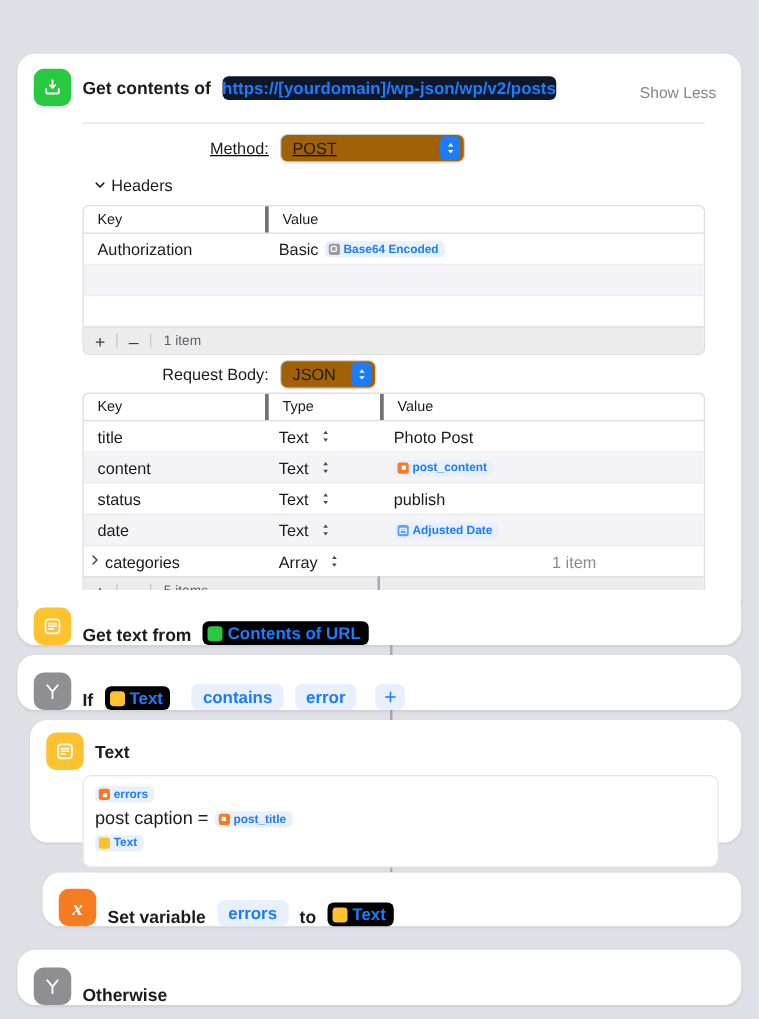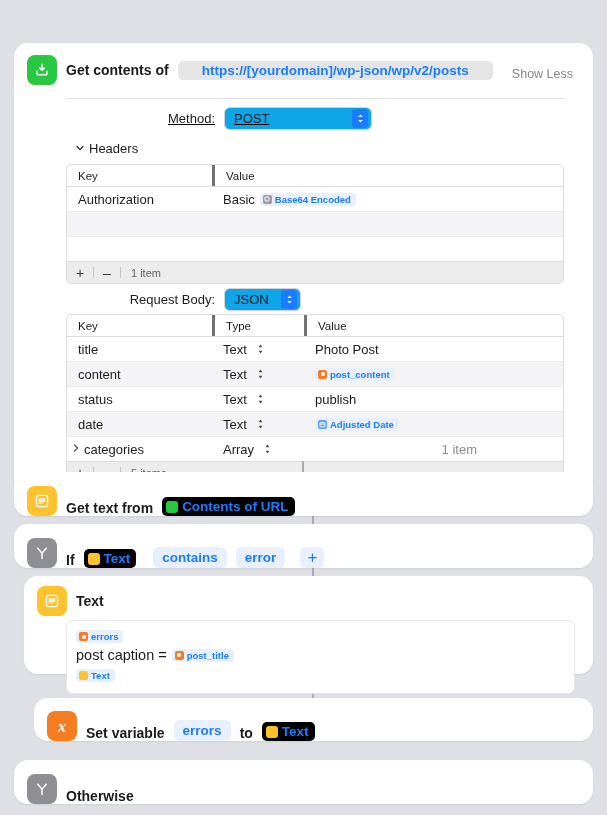--- a/index.html
+++ b/index.html
@@ -57,22 +57,22 @@
     border-radius: 5px; padding: 2px 6px 2px 4px;
     font-size: 13.5px; font-weight: 700; white-space: nowrap;
     vertical-align: middle;
   }
   .token-lg .tdot { width: 12px; height: 12px; border-radius: 3px; flex:0 0 12px; }
   .token-lg .tdot.green { background:#28c940; }
   .token-lg .tdot.yellow { background:#fdc22d; }
 
   .pill-blue {
     display: inline-block;
-    background: #e5e5e5; color: #1a7cff;
-    border-radius: 5px; padding: 2px 24px;
+    background: #0f172a; color: #1a7cff;
+    border-radius: 5px; padding: 2px 0;
     font-size: 13.5px; font-weight: 700; white-space: nowrap;
     vertical-align: middle;
   }
   .pill-plain {
     display: inline-block;
     background: #e8f0fe; color: #1a7cff;
     border-radius: 6px; padding: 3px 9px;
     font-size: 13.5px; font-weight: 600; white-space: nowrap;
   }
   .pill-plus {
@@ -104,21 +104,21 @@
 
   .row-label { font-size: 13px; color: #1b1b1d; }
 
   #method-row {
     position:absolute; left: 0; top: 64px; width: 100%;
     display:flex; align-items:center;text-decoration:underline;
   }
   #method-row .row-label { width: 210px; text-align:right; padding-right: 9px; }
   .select-box {
     display:flex; align-items:center; justify-content:space-between;
-    background:#0ea5e9; border:1px solid #d2d2d7; border-radius: 6px;
+    background:#a16207; border:1px solid #d2d2d7; border-radius: 6px;
     height: 23px; padding: 0 3px 0 9px;
     box-shadow: 0 1px 1px rgba(0,0,0,.05);
     font-size: 13px; color:#1b1b1d;
   }
   .stepper {
     width: 16px; height: 19px; border-radius: 4px; background:#1a7cff;
     display:flex; flex-direction:column; align-items:center; justify-content:center;
     color:#fff; margin-left: 8px;
   }
   .stepper svg { display:block; }

